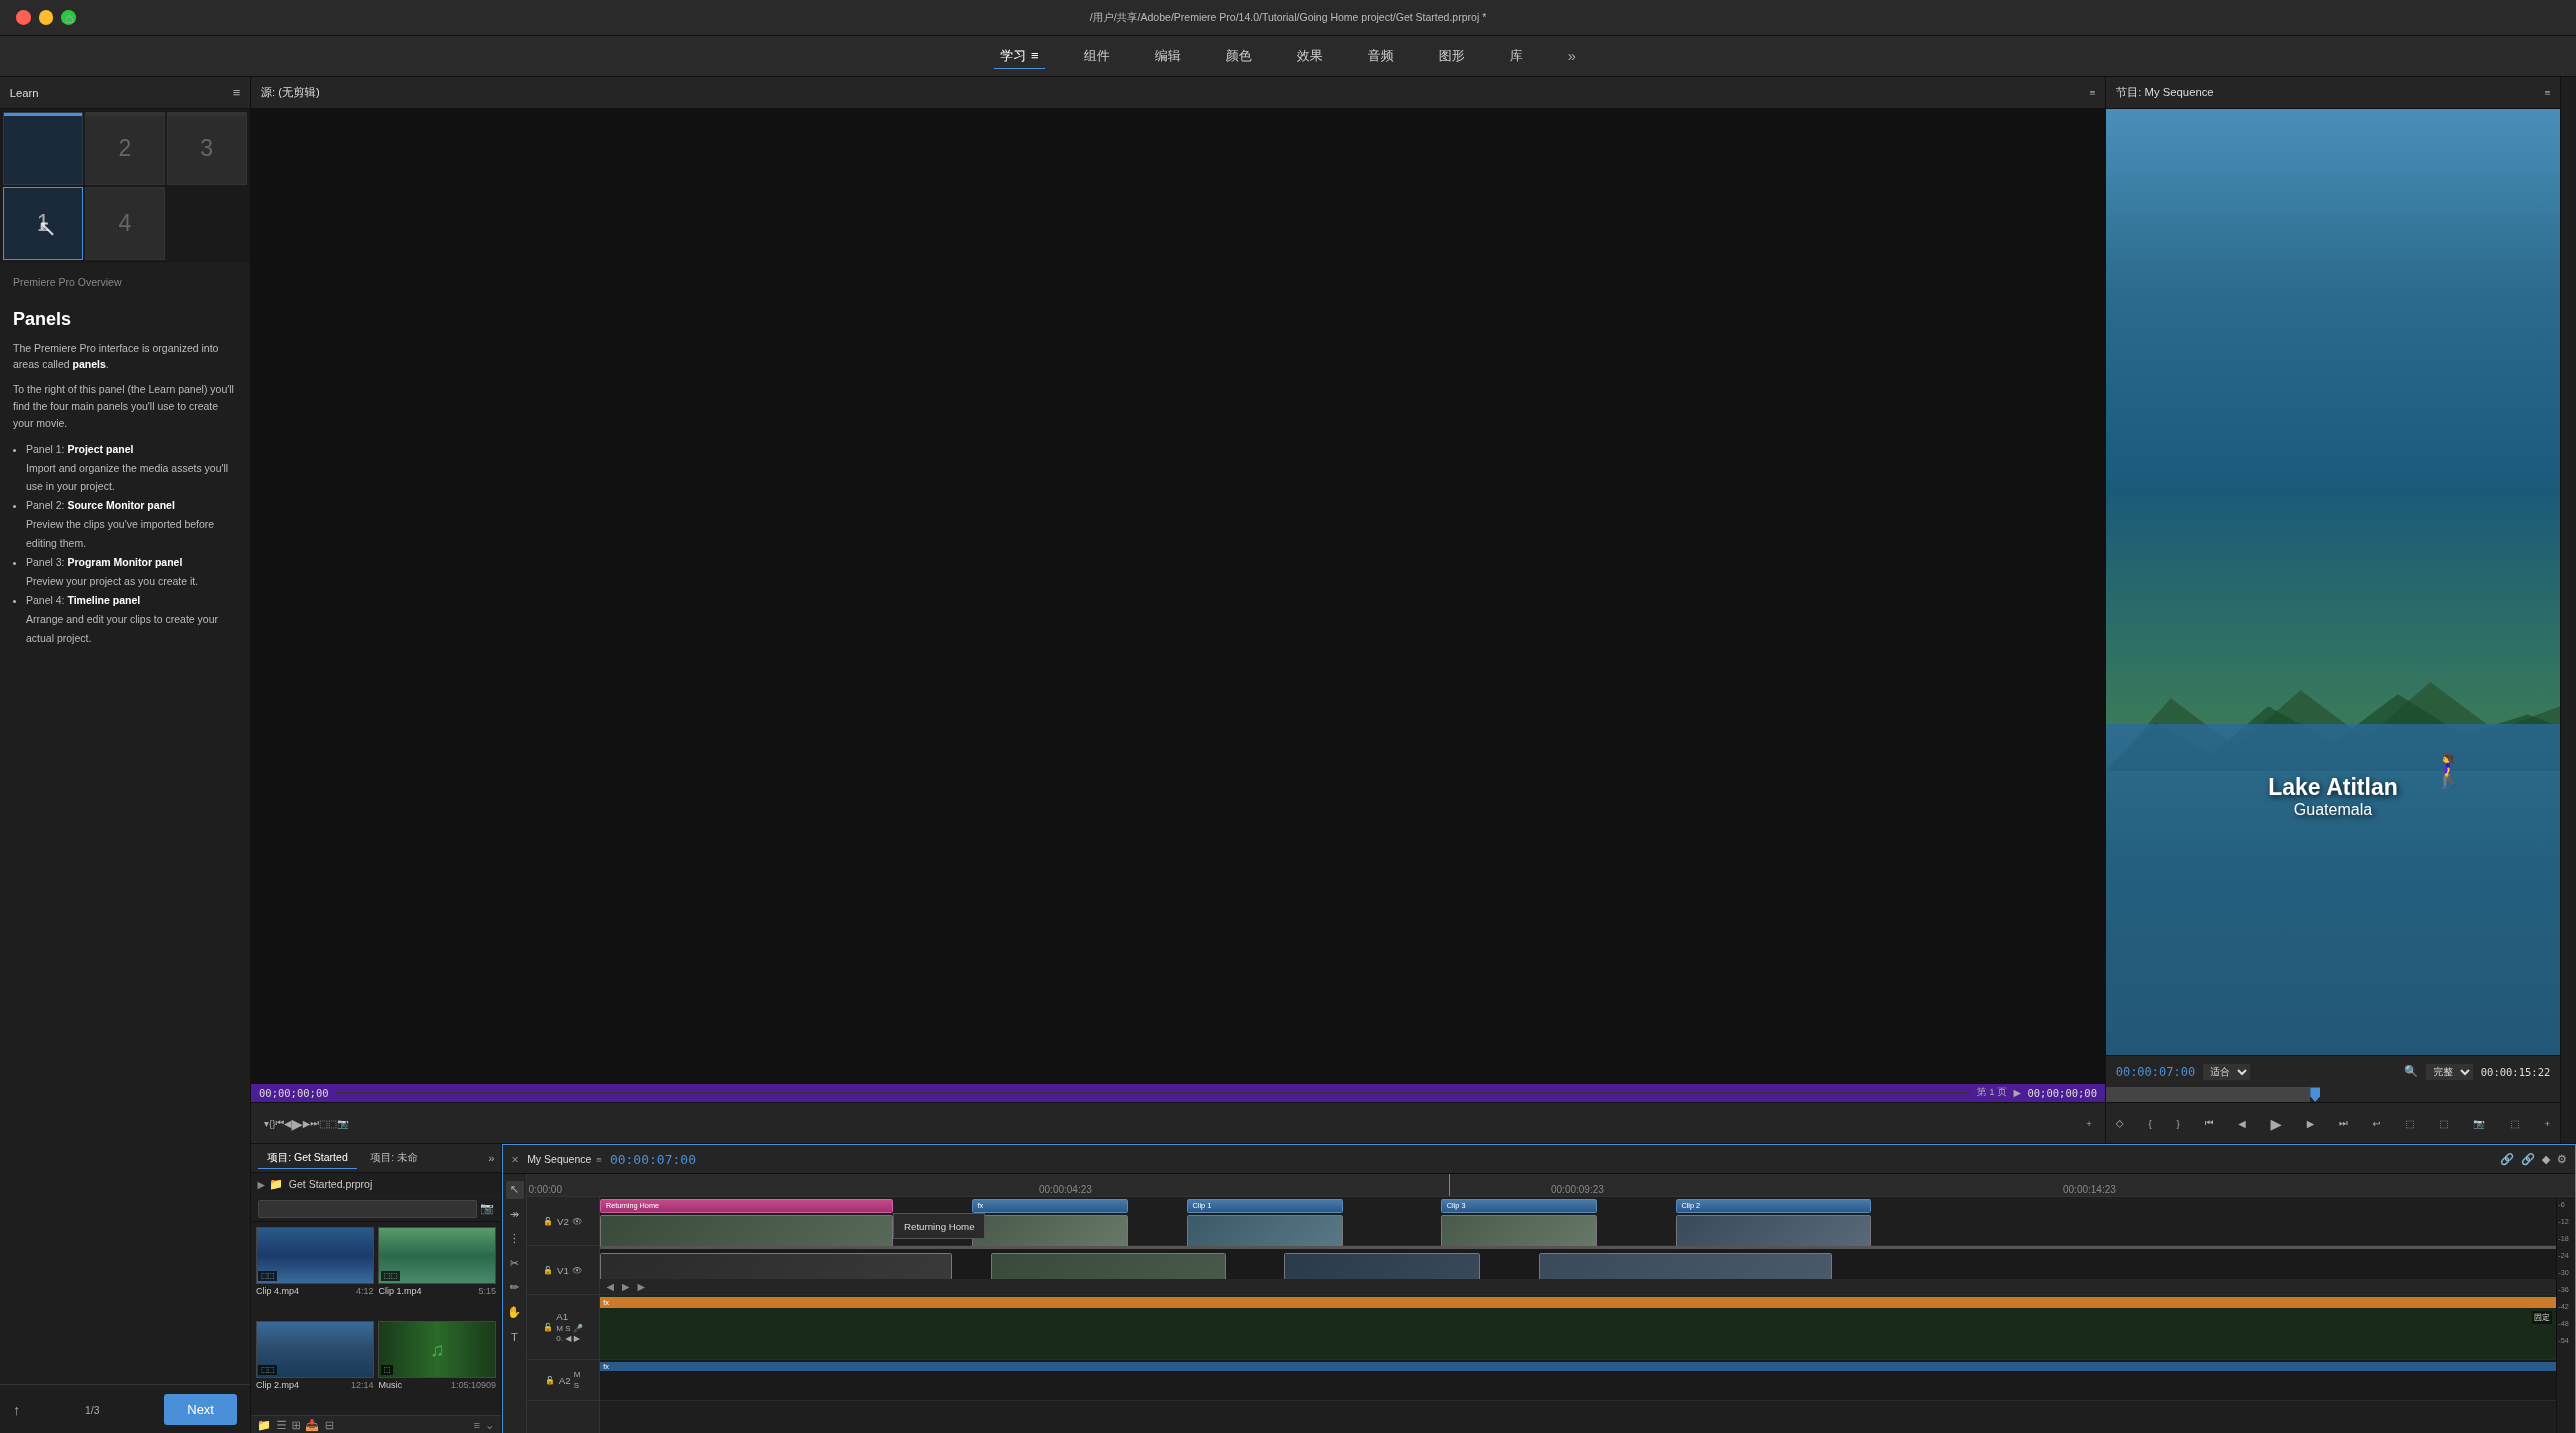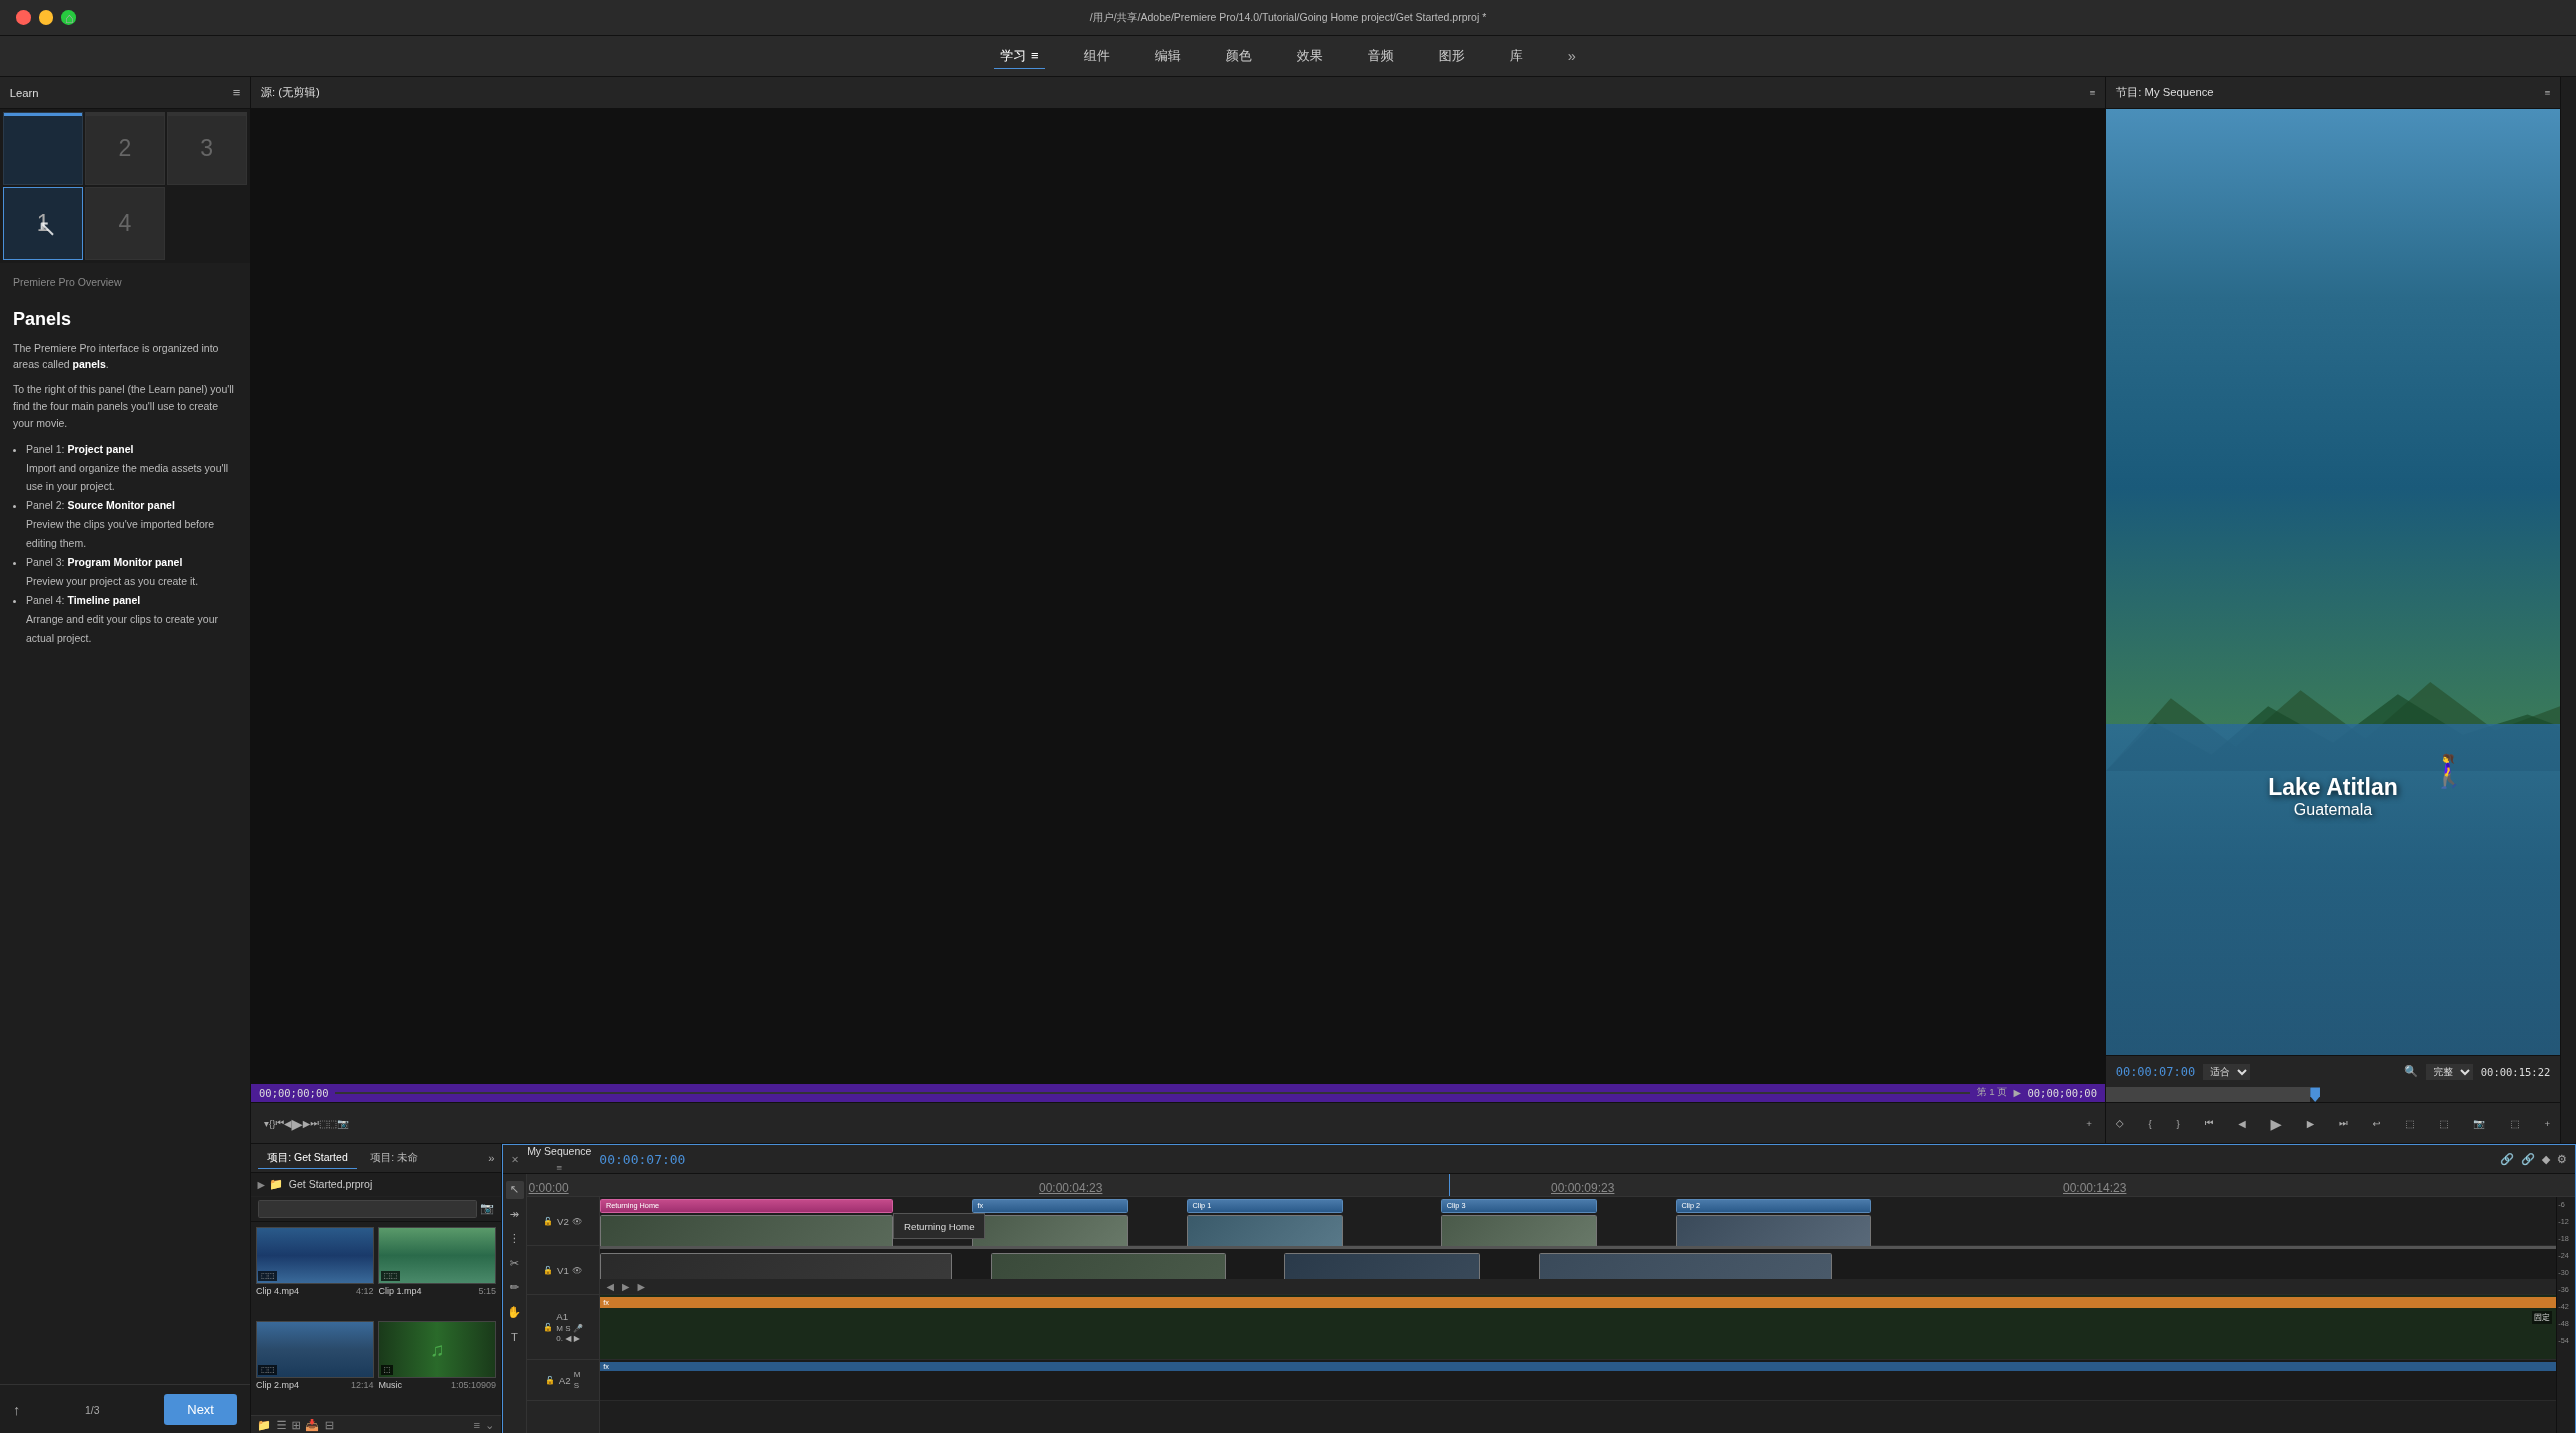--- a/index.html
+++ b/index.html
@@ -498,21 +498,20 @@
       padding: 0 8px;
       gap: 8px;
       border-bottom: 0.8px solid #111;
     }
     .timeline-tab {
       display: flex;
       align-items: center;
       gap: 4.9px;
       font-size: 10.5px;
       color: #ddd;
-      flex-direction: column;
     }
     .timeline-tab-close {
       color: #888;
       font-size: 9.7px;
     }
     .timeline-timecode {
       color: #4a90d9;
       font-family: monospace;
       font-size: 13px;
     }
@@ -568,24 +567,23 @@
     }
     .ruler-marks {
       display: flex;
       align-items: flex-end;
       height: 100%;
       width: 100%;
       position: relative;
     }
     .ruler-time {
       position: absolute;
-      font-size: 12px;
+      font-size: 10px;
       color: #888;
       bottom: 1px;
-      text-decoration: underline;
     }
     .timeline-track-area {
       flex: 1;
       display: flex;
     }
     .track-labels {
       width: 73px;
       background: #252525;
       border-right: 0.8px solid #333;
       display: flex;

